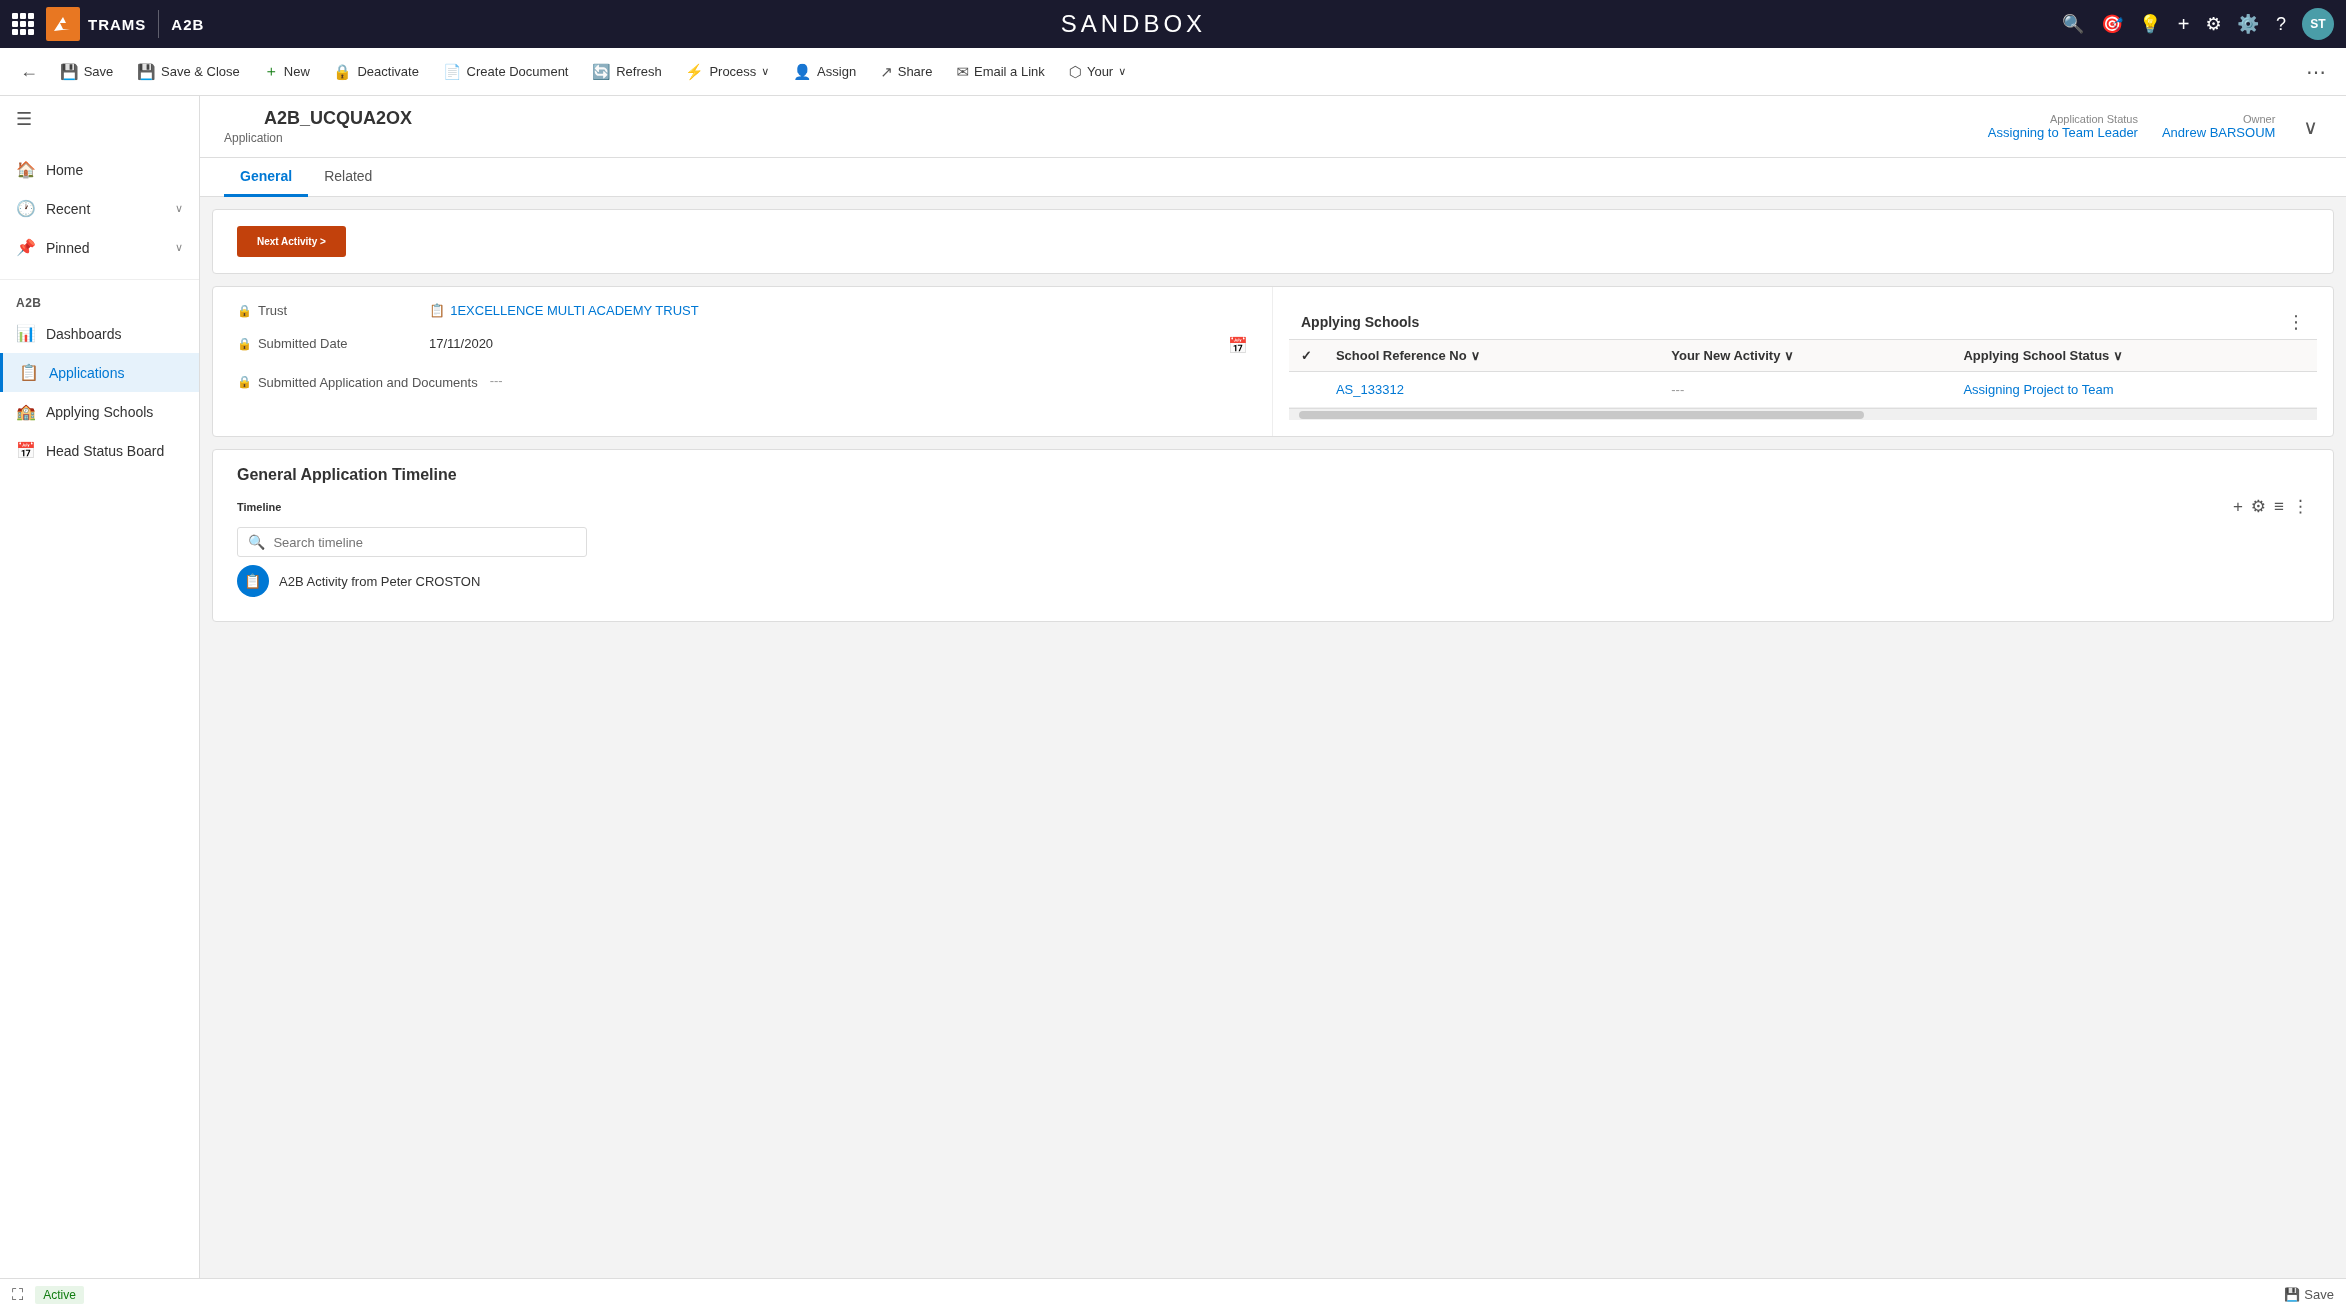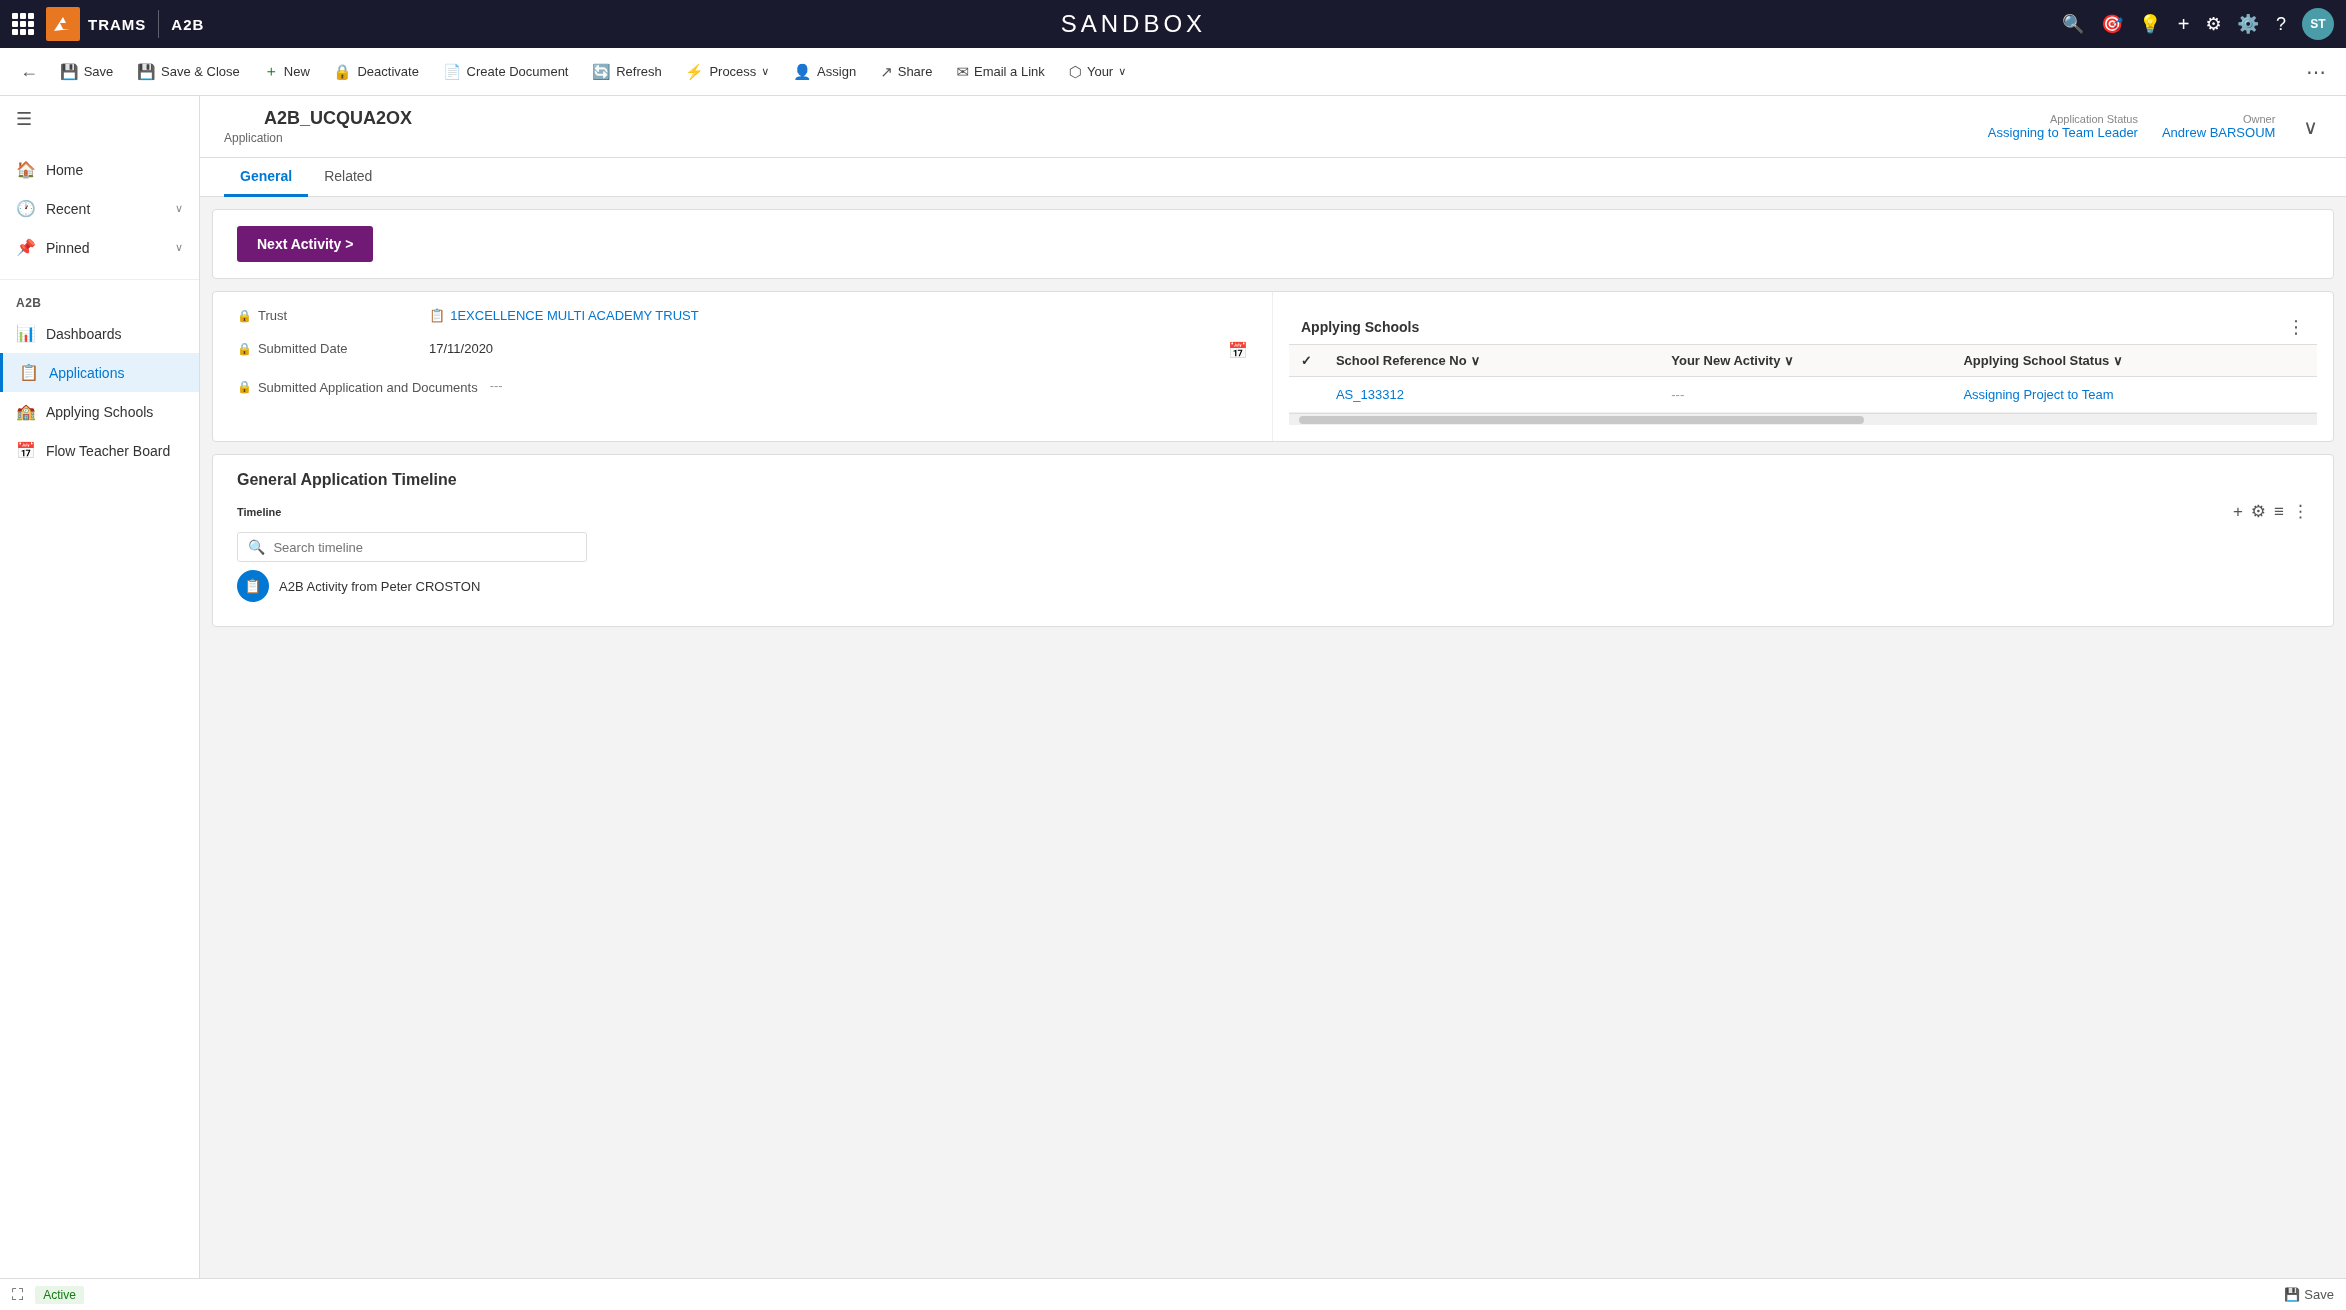--- a/index.html
+++ b/index.html
@@ -101,22 +101,22 @@
 
     
     .card {
       background: white; margin: 12px; border-radius: 4px;
       border: 1px solid #ddd; overflow: hidden;
     }
     .card-body { padding: 16px 24px; }
 
     
     .next-activity-btn {
-      background: #701a75; color: white; border: none;
-      padding: 10px 20px; border-radius: 3px; font-size: 14px;
+      background: #c2410c; color: white; border: none;
+      padding: 10px 20px; border-radius: 3px; font-size: 10px;
       font-weight: 600; cursor: pointer; display: inline-block;
     }
 
     
     .form-grid { display: grid; grid-template-columns: 1fr 1fr; gap: 0; }
     .form-left { padding: 16px 24px; border-right: 1px solid #eee; }
     .form-right { padding: 16px 16px; }
     .form-field { display: flex; align-items: flex-start; gap: 12px; margin-bottom: 18px; }
     .field-label { min-width: 180px; color: #555; font-size: 13px; display: flex; align-items: center; gap: 6px; }
     .field-lock { color: #999; font-size: 12px; }
@@ -296,21 +296,21 @@
     <div class="sidebar-item active">
       <span class="icon">📋</span>
       <span>Applications</span>
     </div>
     <div class="sidebar-item">
       <span class="icon">🏫</span>
       <span>Applying Schools</span>
     </div>
     <div class="sidebar-item">
       <span class="icon">📅</span>
-      <span>Flow Teacher Board</span>
+      <span>Head Status Board</span>
     </div>
   </aside>
 
   <div class="content">
 
     <div class="record-header">
       <div>
         <div class="record-title">A2B_UCQUA2OX</div>
         <div class="record-subtitle">Application</div>
       </div>

